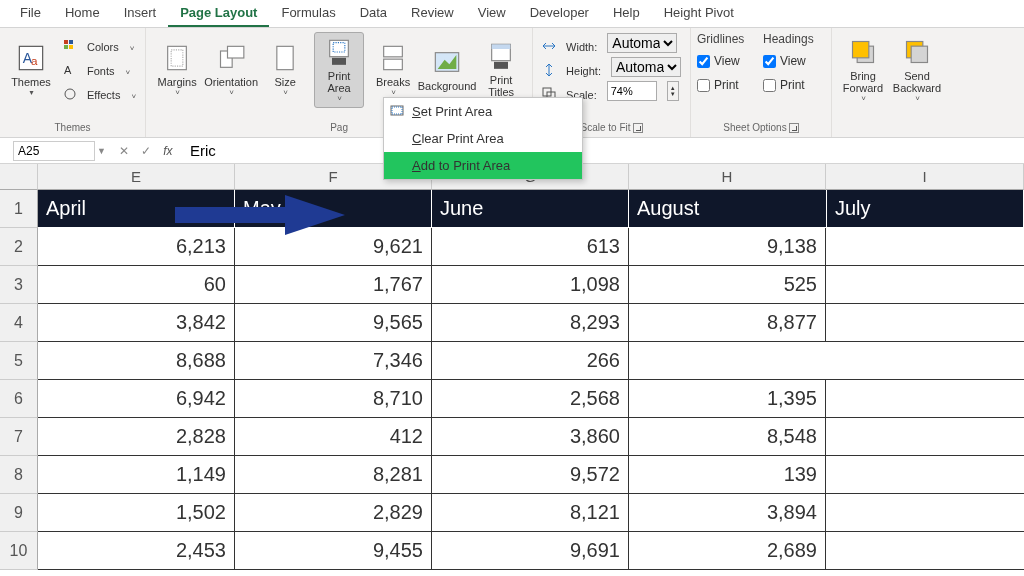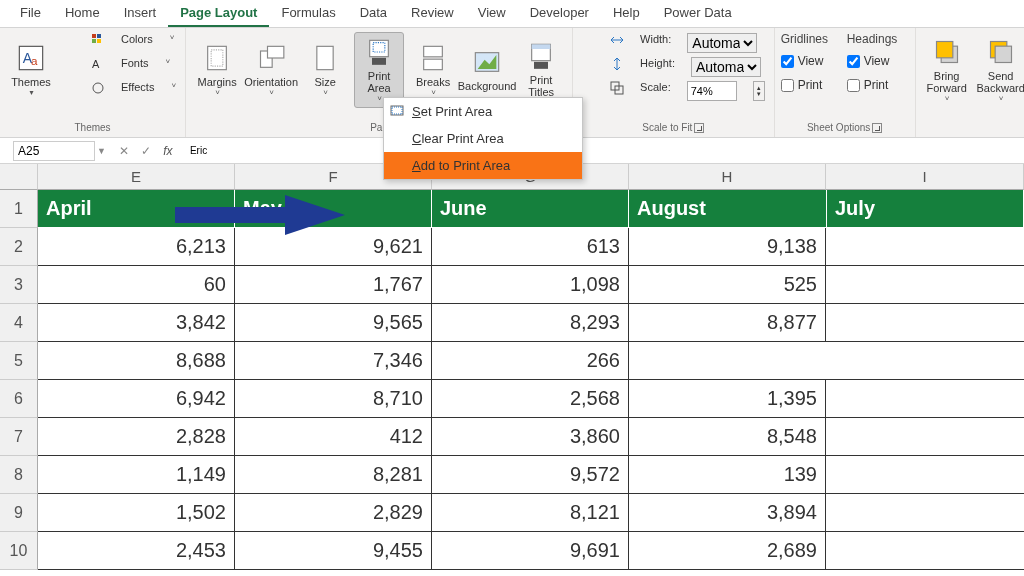--- a/index.html
+++ b/index.html
@@ -12,62 +12,62 @@
 .group-content { display: flex; flex: 1; align-items: flex-start; gap: 4px; }
 .group-label { font-size: 10px; color: #666; text-align: center; padding-bottom: 2px; display: flex; justify-content: center; align-items: center; gap: 2px; }
 .group-label .launcher { width: 10px; height: 10px; border: 1px solid #888; position: relative; cursor: pointer; }
 .group-label .launcher::after { content: ""; position: absolute; right: 1px; bottom: 1px; width: 4px; height: 4px; border-right: 1px solid #555; border-bottom: 1px solid #555; }
 .vbtn { display: flex; flex-direction: column; align-items: center; justify-content: center; width: 50px; height: 76px; cursor: pointer; padding: 2px; border-radius: 3px; font-size: 11px; text-align: center; }
 .vbtn.pressed { background: #d4d4d4; border: 1px solid #aaa; }
 .icon { display: inline-block; }
 .icon-lg { width: 28px; height: 28px; margin-bottom: 4px; }
 .icon-sm { width: 14px; height: 14px; }
 .mini-stack { display: flex; flex-direction: column; gap: 2px; }
-.mini-row { display: flex; align-items: flex-start; gap: 16px; font-size: 11px; cursor: pointer; padding: 1px 3px; border-radius: 2px; height: 22px; margin-left: 28px; }
+.mini-row { display: flex; align-items: flex-end; gap: 10px; font-size: 11px; cursor: pointer; padding: 1px 3px; border-radius: 2px; height: 22px; }
 select.mini { height: 20px; font-size: 14px; width: 70px; border: 1px solid #ababab; }
 input.mini { height: 20px; font-size: 11px; width: 50px; border: 1px solid #ababab; padding: 0 3px; }
 .chk { display: flex; align-items: center; gap: 4px; font-size: 12px; cursor: pointer; height: 22px; }
 .chk input { width: 13px; height: 13px; }
 .col-head { font-size: 12px; color: #444; margin-bottom: 2px; }
 .dropdown-menu { position: absolute; top: 97px; left: 355px; width: 200px; background: #fff; border: 1px solid #c6c6c6; box-shadow: 2px 2px 6px rgba(0,0,0,0.2); z-index: 100; margin-left: 28px; }
 .dropdown-item { display: flex; align-items: center; gap: 8px; padding: 6px 10px 6px 28px; cursor: pointer; font-size: 13px; position: relative; }
 .dropdown-item .u { text-decoration: underline; }
 .dropdown-item .di-icon { position: absolute; left: 6px; width: 14px; height: 14px; }
 .formula-bar { display: flex; align-items: center; height: 26px; border-bottom: 1px solid #d4d4d4; padding-left: 9px; }
 .namebox { width: 82px; border: 1px solid #ccc; height: 20px; padding: 1px 4px; font-size: 12px; margin-left: 4px; }
 .fb-btns { display: flex; gap: 2px; margin: 0 6px; color: #888; }
 .fb-btn { width: 20px; text-align: center; cursor: pointer; }
 .fx { font-style: italic; font-size: 12px; color: #555; }
-.fb-input { flex: 1; border: none; outline: none; padding: 2px 6px; font-size: 10px; height: 20px; }
+.fb-input { flex: 1; border: none; outline: none; padding: 2px 6px; font-size: 15px; height: 20px; }
 .sheet { overflow: hidden; }
 .col-headers { display: flex; height: 26px; background: #f0f0f0; }
 .corner { width: 38px; border-right: 1px solid #ccc; border-bottom: 1px solid #aaa; background: #f0f0f0; }
 .colhead { width: 197px; text-align: center; font-size: 15px; color: #555; border-right: 1px solid #ccc; border-bottom: 1px solid #aaa; background: #f0f0f0; display: flex; align-items: center; justify-content: center; cursor: pointer; }
 .row { display: flex; height: 38px; }
 .rowhead { width: 38px; text-align: center; font-size: 16px; color: #555; border-right: 1px solid #aaa; border-bottom: 1px solid #ccc; background: #f0f0f0; display: flex; align-items: center; justify-content: center; cursor: pointer; }
 .cell { width: 197px; border-right: 1px solid #333; border-bottom: 1px solid #333; padding: 4px 8px; font-size: 20px; display: flex; align-items: center; justify-content: flex-end; cursor: cell; font-weight: 500; }
-.header-row .cell { background: #15803d; color: #fff; font-weight: 700; justify-content: flex-start; border-color: #fff; }
+.header-row .cell { background: #0f172a; color: #fff; font-weight: 400; justify-content: flex-start; border-color: #fff; }
 .arrow { position: absolute; top: 195px; left: 175px; z-index: 90; width: 170px; height: 40px; }
 .chev { font-size: 8px; color: #555; margin-left: 1px; }
 </style>
 </head>
 <body>
 
 <div class="tabs">
   <div class="tab">File</div>
   <div class="tab">Home</div>
   <div class="tab">Insert</div>
   <div class="tab active">Page Layout</div>
   <div class="tab">Formulas</div>
   <div class="tab">Data</div>
   <div class="tab">Review</div>
   <div class="tab">View</div>
   <div class="tab">Developer</div>
   <div class="tab">Help</div>
-  <div class="tab">Power Data</div>
+  <div class="tab">Height Pivot</div>
 </div>
 
 <div class="ribbon">
 
   <div class="group">
     <div class="group-content">
       <div class="vbtn">
         <svg class="icon icon-lg" viewBox="0 0 24 24">
             <rect x="2" y="2" width="20" height="20" fill="#fff" stroke="#555"></rect>
             <text x="5" y="16" font-size="12" fill="#2a579a">A</text>
@@ -265,21 +265,21 @@
   <div class="dropdown-item">
     <svg class="di-icon" viewBox="0 0 14 14">
         <rect x="1" y="1" width="12" height="9" fill="#fff" stroke="#666"></rect>
         <rect x="2" y="2" width="10" height="7" fill="none" stroke="#2a76c4" stroke-dasharray="1 1"></rect>
       </svg>
     <span><span class="u">S</span>et Print Area</span>
   </div>
   <div class="dropdown-item">
     <span><span class="u">C</span>lear Print Area</span>
   </div>
-  <div class="dropdown-item" style="background:#f97316">
+  <div class="dropdown-item" style="background:#22c55e">
     <span><span class="u">A</span>dd to Print Area</span>
   </div>
 </div>
 
 <svg class="arrow" viewBox="0 0 170 40">
   <polygon points="0,12 110,12 110,0 170,20 110,40 110,28 0,28" fill="#1f3a93"></polygon>
 </svg>
 
 <div class="formula-bar">
   <input class="namebox" value="A25" style="">

